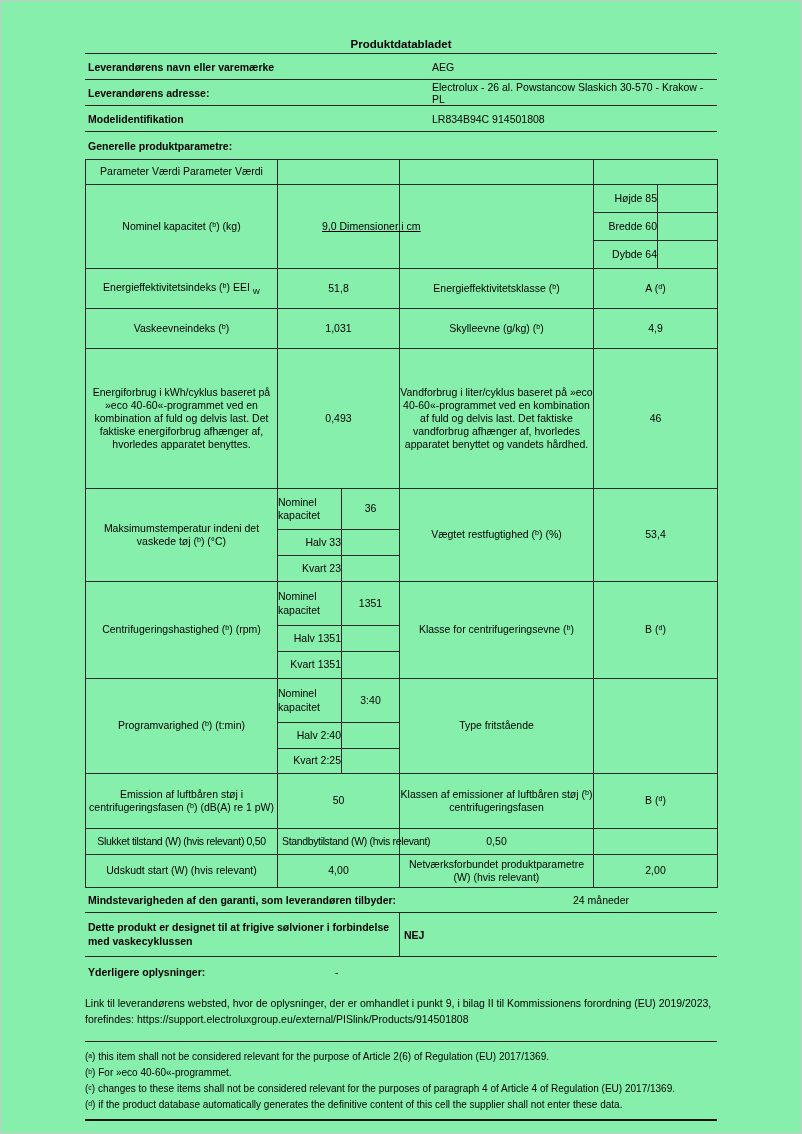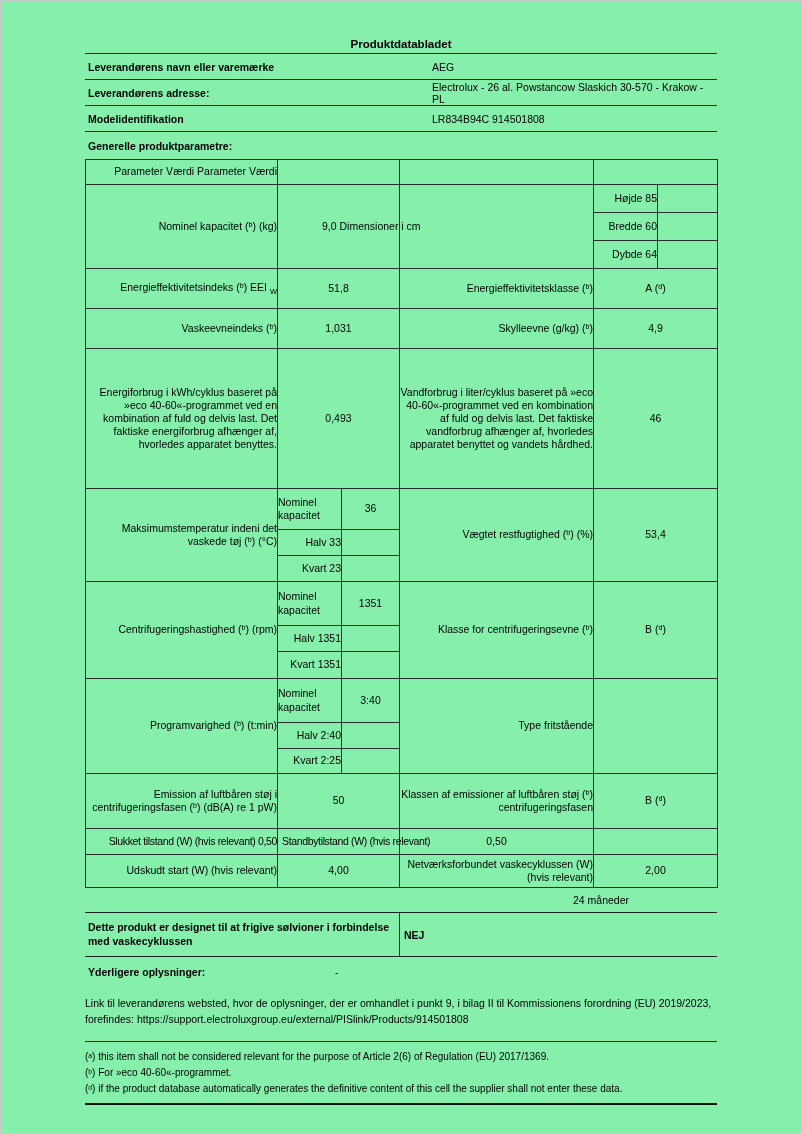--- a/index.html
+++ b/index.html
@@ -42,26 +42,26 @@
   table.params {
     border-collapse:collapse; table-layout:fixed;
     width:632px;
   }
   table.params td {
     border:1px solid #2b2b2b;
     vertical-align:middle;
     padding:0; overflow:visible;
     line-height:1.25;
   }
-  td.lbl { text-align:right; padding:2px 3px 2px 3px; }
+  td.lbl { text-align:center; padding:2px 3px 2px 3px; }
   td.val { text-align:center; }
   td.sub-lbl { text-align:left; padding-left:3px; line-height:1.15; }
   td.right-cell { text-align:right; padding-right:2px; white-space:nowrap; }
   .ovf-span { display:inline-block; white-space:nowrap; }
-  .pad44 { padding-left:44px; }
+  .pad44 { padding-left:44px;text-decoration:underline; }
   td.ovf { text-align:left; }
   .tight { letter-spacing:-0.35px; white-space:nowrap; display:inline-block; }
   .eei-sub { font-size:7.5px; vertical-align:sub; }
 
   
   .row-warranty {
     height:24px; border-bottom:1px solid #222;
     display:flex; align-items:center; position:relative;
   }
   .row-warranty .w-label { font-weight:bold; padding-left:3px; }
@@ -227,27 +227,28 @@
       <tr style="height:26px">
         <td class="lbl"><span class="tight">Slukket tilstand (W) (hvis relevant) 0,50</span></td>
         <td class="ovf" colspan="2"><span class="tight" style="padding-left:4px">Standbytilstand (W) (hvis relevant)</span></td>
         <td class="val">0,50</td>
         <td colspan="2"></td>
       </tr>
 
       <tr style="height:33px">
         <td class="lbl">Udskudt start (W) (hvis relevant)</td>
         <td class="val" colspan="2">4,00</td>
-        <td class="lbl" style="line-height:1.2">Netværksforbundet vaskecyklussen (W) (hvis relevant)</td>
+        <td class="lbl" style="line-height:1.2">Netværksforbundet produktparametre (W) (hvis relevant)</td>
         <td class="val" colspan="2">2,00</td>
       </tr>
     </tbody>
       </table>
 
     <div class="row-warranty">
+      <div class="w-label">Mindstevarigheden af den garanti, som leverandøren tilbyder:</div>
       <div class="w-value">24 måneder</div>
     </div>
 
     <div class="row-silver">
       <div class="s-label">Dette produkt er designet til at frigive sølvioner i forbindelse med vaskecyklussen</div>
       <div class="s-value">NEJ</div>
     </div>
 
     <div class="row-additional">
       <div class="a-label">Yderligere oplysninger:</div>
@@ -256,19 +257,20 @@
 
     <div class="link-paragraph">
       <span>Link til leverandørens websted, hvor de oplysninger, der er omhandlet i punkt 9, i bilag II til Kommissionens forordning (EU) 2019/2023, forefindes: </span><span>https://support.electroluxgroup.eu/external/PISlink/Products/914501808</span>
     </div>
 
     <div class="fn-divider"></div>
 
     <div class="footnotes">
       <div>(ᵃ) this item shall not be considered relevant for the purpose of Article 2(6) of Regulation (EU) 2017/1369.</div>
       <div>(ᵇ) For »eco 40-60«-programmet.</div>
+      <div>(ᶜ) changes to these items shall not be considered relevant for the purposes of paragraph 4 of Article 4 of Regulation (EU) 2017/1369.</div>
       <div>(ᵈ) if the product database automatically generates the definitive content of this cell the supplier shall not enter these data.</div>
     </div>
 
     <div class="bottom-rule"></div>
 
   </div>
 </div>
 
 </body></html>

